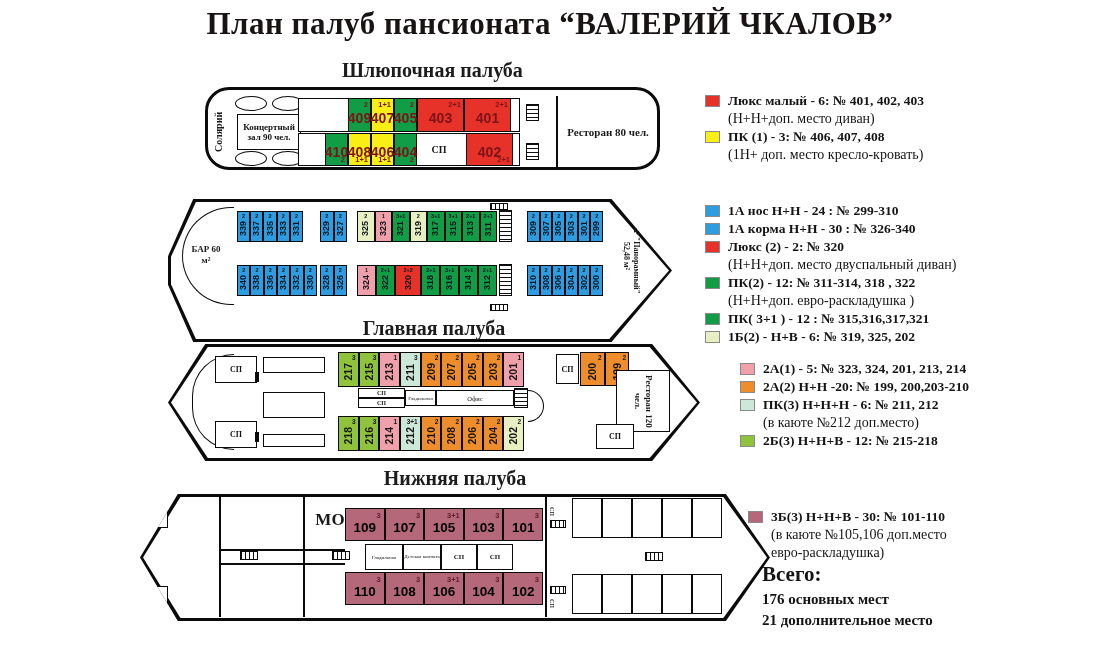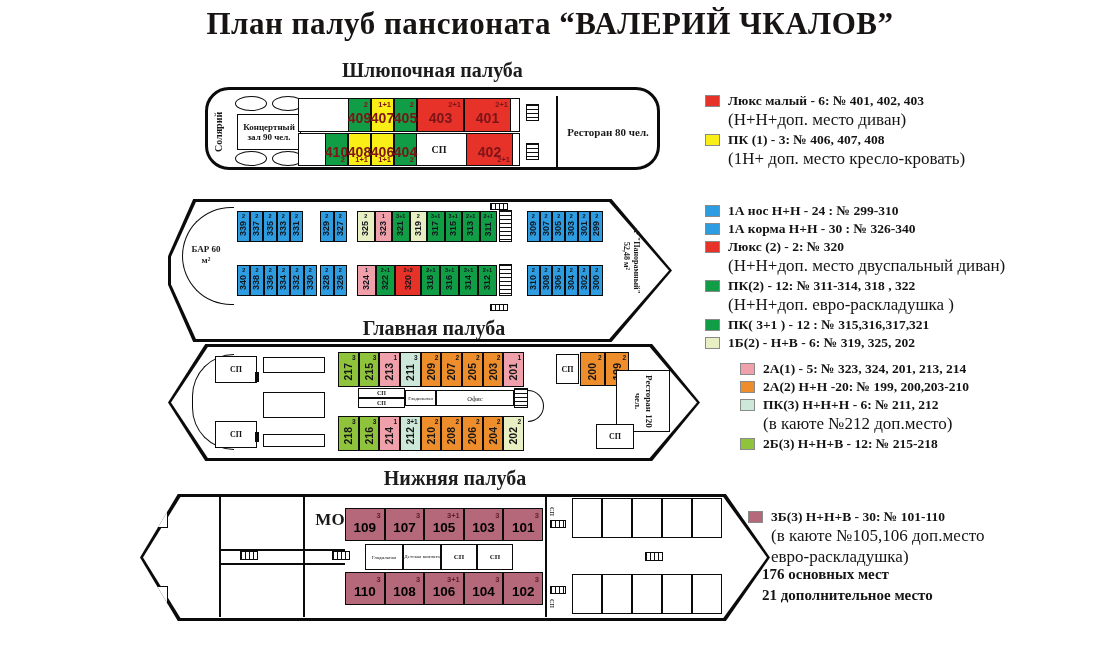--- a/index.html
+++ b/index.html
@@ -55,21 +55,21 @@
   .rlabel{font-weight:bold;color:#1a1a1a;display:flex;align-items:center;justify-content:center;text-align:center;}
   
   .cellrow{position:absolute;display:flex;}
   .cellrow div{flex:1;border:1.2px solid #0b0b0b;background:#fff;box-sizing:border-box;}
   
   .legend-block{position:absolute;display:flex;flex-direction:column;gap:1px;}
   .lrow{display:flex;align-items:center;gap:8px;min-height:17px;}
   .chip{width:13px;height:10px;border:1px solid #8a8a8a;flex:0 0 auto;}
   .chip.nochip{visibility:hidden;}
   .ltext{font-size:13.5px;font-weight:bold;white-space:nowrap;}
-  .lrow.note .ltext{font-size:17px;font-weight:normal;}
+  .lrow.note .ltext{font-size:14px;font-weight:normal;}
   .totals-h{font-size:21px;font-weight:bold;}
   .totals-l{font-size:15px;font-weight:bold;margin-top:4px;}
 </style>
 </head>
 <body>
 
 <div class="stage">
 
   <div class="abs main-title">План палуб пансионата  “ВАЛЕРИЙ ЧКАЛОВ”</div>
 
@@ -709,17 +709,18 @@
         <span class="ltext">(в каюте №105,106 доп.место</span>
       </div>
 
       <div class="lrow note">
         <span class="chip nochip"></span>
         <span class="ltext">евро-раскладушка)</span>
       </div>
     </div>
 
   <div class="abs" style="left:762px;top:562px;">
+    <div class="totals-h">Всего:</div>
     <div class="totals-l">176 основных мест</div>
     <div class="totals-l">21 дополнительное место</div>
   </div>
 
 </div>
 
 </body></html>

